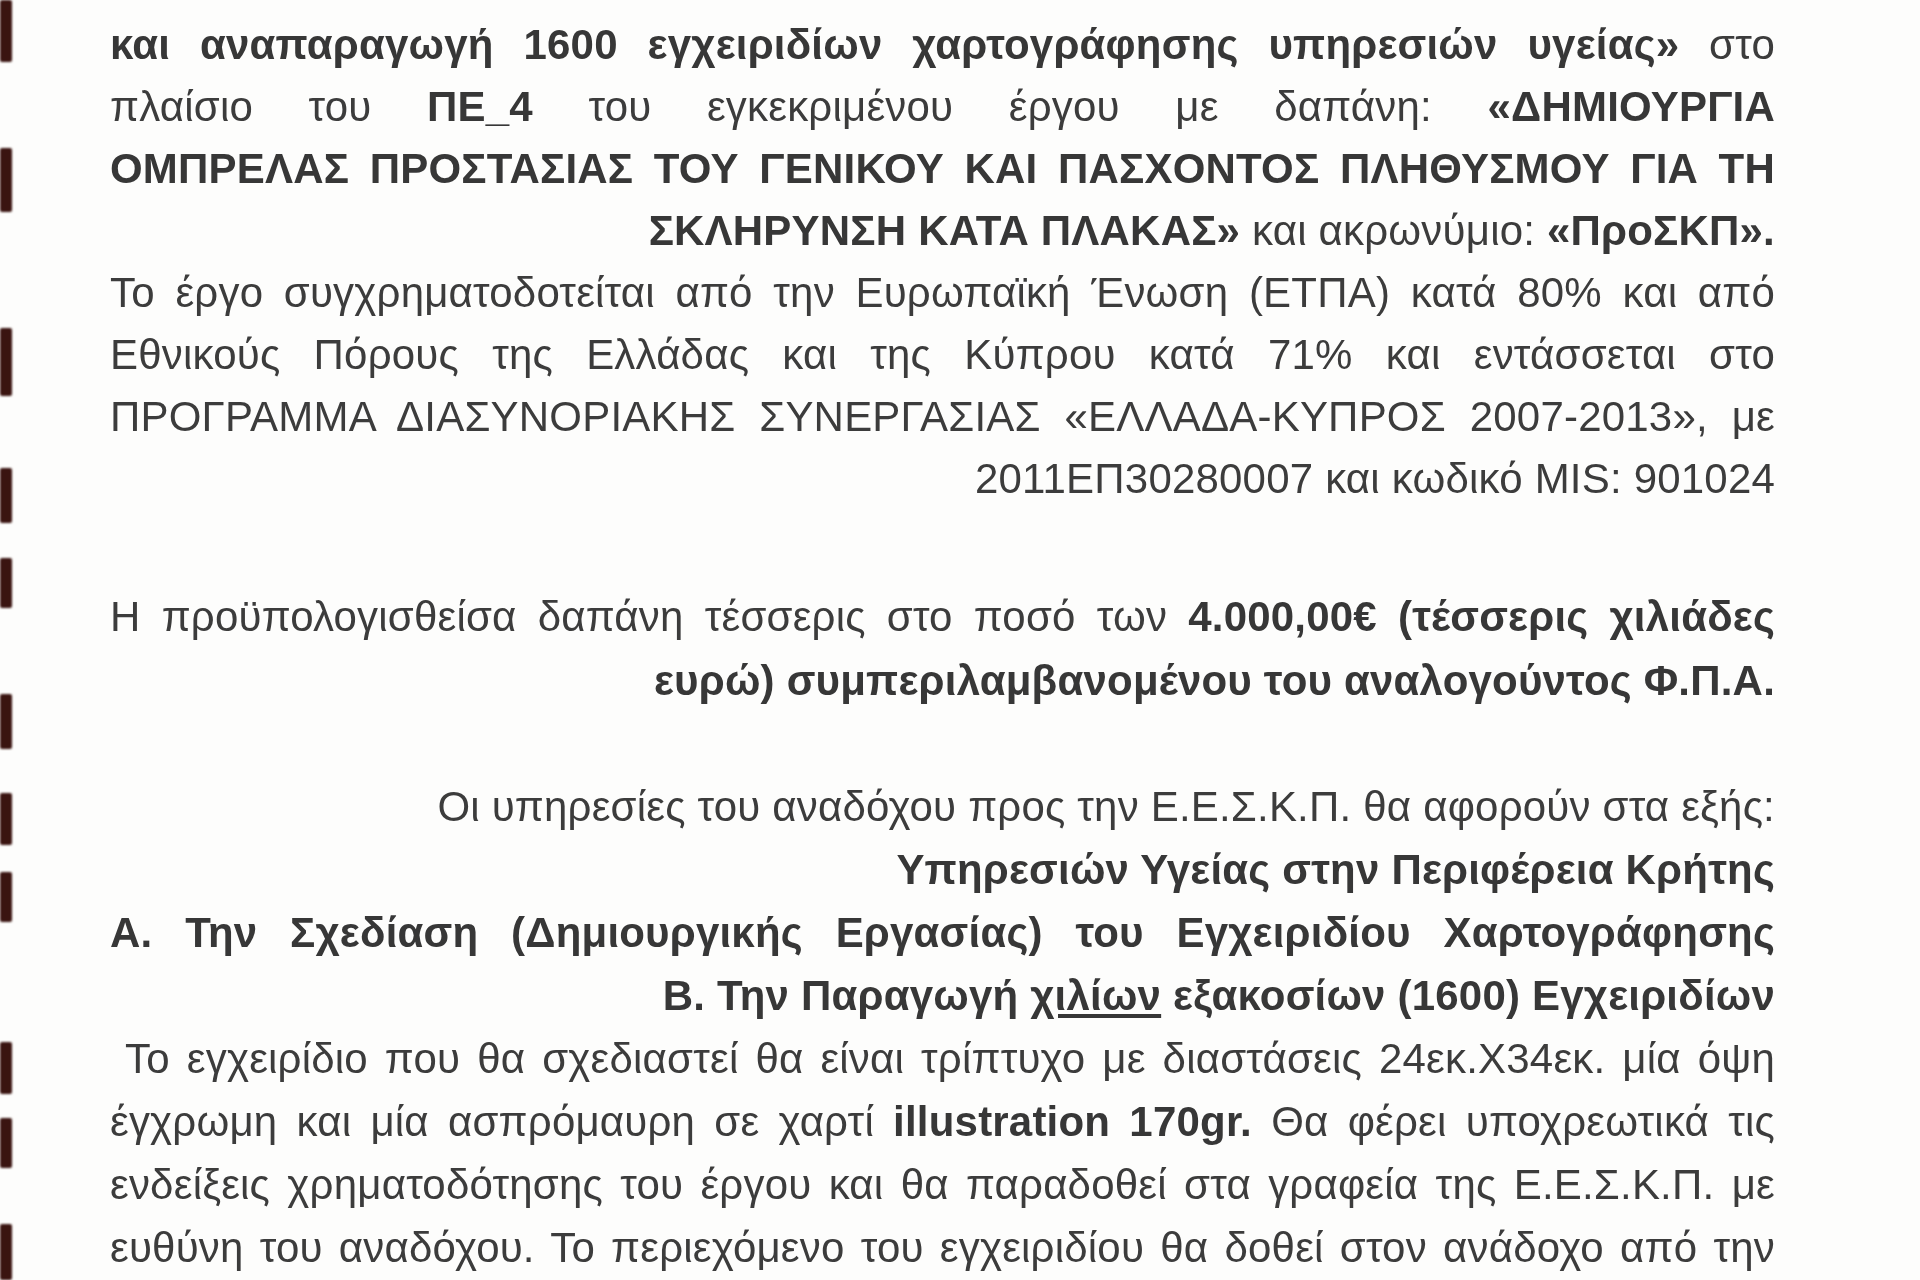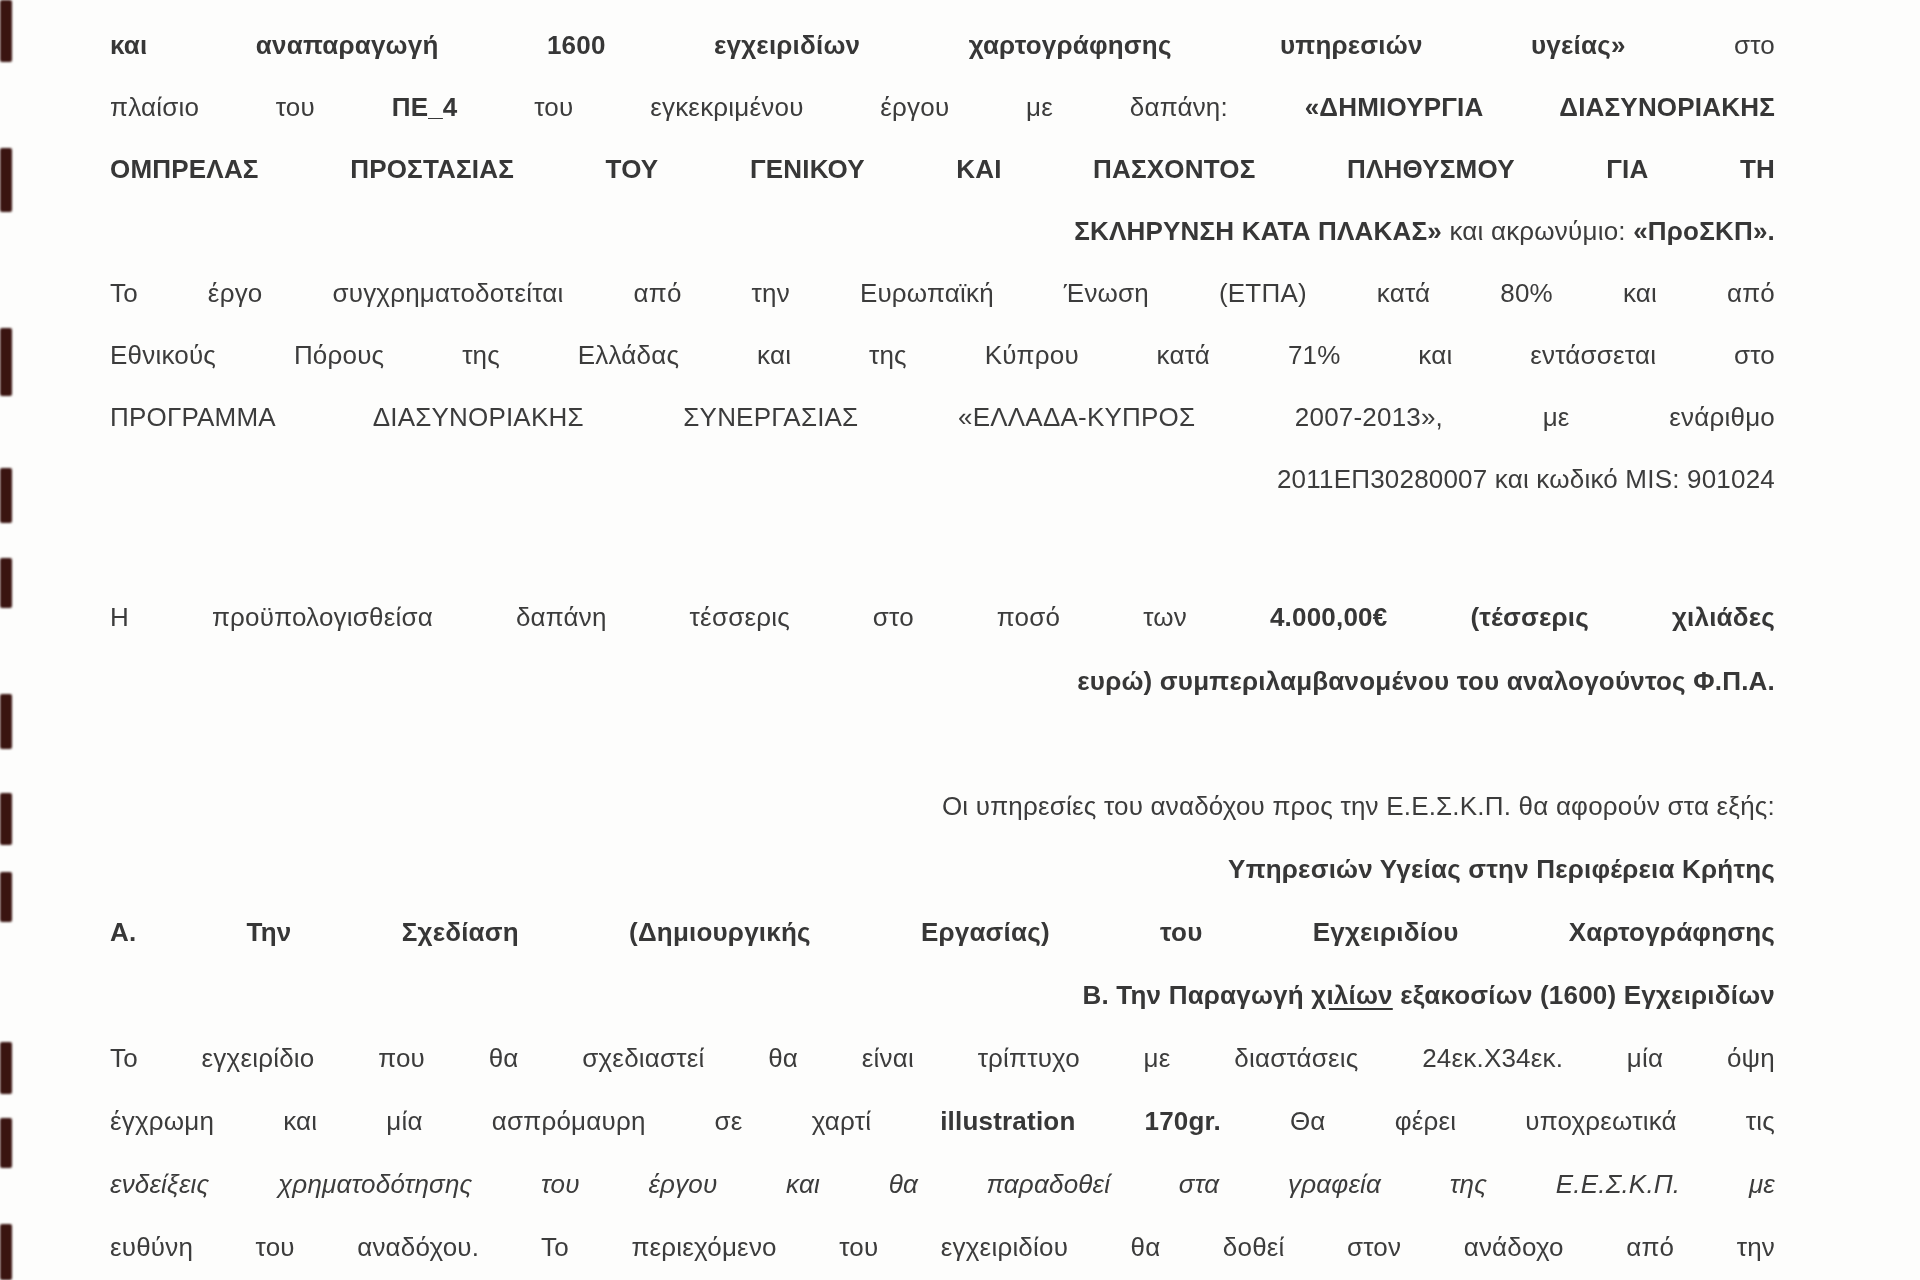--- a/index.html
+++ b/index.html
@@ -14,21 +14,21 @@
     filter:blur(0.55px);
   }
   .edge-marks{position:absolute;left:0;top:0;width:16px;height:1280px;}
   .edge-mark{
     position:absolute;left:0;width:12px;border-radius:2px;
     filter:blur(1.2px);
   }
   .text-block{
     position:absolute;left:110px;top:14px;width:1665px;
     color:#3c3c3c;
-    font-size:26px;
+    font-size:42px;
     letter-spacing:0.2px;
   }
   .para{margin:0;}
   .line{
     white-space:normal;overflow:hidden;
     text-align:right;
   }
   .line.j{text-align:justify;text-align-last:justify;}
   .run{}
   .run.b{font-weight:bold;color:#373737;}
@@ -66,19 +66,19 @@
       </div>
       <div class="para" style="margin-top: 75px;">
         <div class="line j" style="line-height: 64px; height: 64px;"><span class="run">Η προϋπολογισθείσα δαπάνη τέσσερις στο ποσό των </span><span class="run b">4.000,00€ (τέσσερις χιλιάδες</span></div>
         <div class="line" style="line-height: 64px; height: 64px;"><span class="run b">ευρώ) συμπεριλαμβανομένου του αναλογούντος Φ.Π.Α.</span></div>
       </div>
       <div class="para" style="margin-top: 62px;">
         <div class="line" style="line-height: 63px; height: 63px;"><span class="run">Οι υπηρεσίες του αναδόχου προς την Ε.Ε.Σ.Κ.Π. θα αφορούν στα εξής:</span></div>
         <div class="line" style="line-height: 63px; height: 63px;"><span class="run b">Υπηρεσιών Υγείας στην Περιφέρεια Κρήτης</span></div>
         <div class="line j" style="line-height: 63px; height: 63px;"><span class="run b">Α. Την Σχεδίαση (Δημιουργικής Εργασίας) του Εγχειριδίου Χαρτογράφησης</span></div>
         <div class="line" style="line-height: 63px; height: 63px;"><span class="run b">Β. Την Παραγωγή </span><span class="run b u">χιλίων</span><span class="run b"> εξακοσίων (1600) Εγχειριδίων</span></div>
-        <div class="line j" style="line-height: 63px; height: 63px;"><span class="run">Το εγχειρίδιο που θα σχεδιαστεί θα είναι τρίπτυχο με διαστάσεις 24εκ.Χ34εκ. μία όψη</span></div>
+        <div class="line j" style="line-height: 63px; height: 63px; margin-left: 15px;"><span class="run">Το εγχειρίδιο που θα σχεδιαστεί θα είναι τρίπτυχο με διαστάσεις 24εκ.Χ34εκ. μία όψη</span></div>
         <div class="line j" style="line-height: 63px; height: 63px;"><span class="run">έγχρωμη και μία ασπρόμαυρη σε χαρτί </span><span class="run b">illustration 170gr.</span><span class="run"> Θα φέρει υποχρεωτικά τις</span></div>
-        <div class="line j" style="line-height: 63px; height: 63px; font-style: italic;"><span class="run">ενδείξεις χρηματοδότησης του έργου και θα παραδοθεί στα γραφεία της Ε.Ε.Σ.Κ.Π. με</span></div>
+        <div class="line j" style="line-height: 63px; height: 63px;"><span class="run">ενδείξεις χρηματοδότησης του έργου και θα παραδοθεί στα γραφεία της Ε.Ε.Σ.Κ.Π. με</span></div>
         <div class="line j" style="line-height: 63px; height: 63px;"><span class="run">ευθύνη του αναδόχου. Το περιεχόμενο του εγχειριδίου θα δοθεί στον ανάδοχο από την</span></div>
       </div>
     </div>
 </div>
 
 </body></html>

